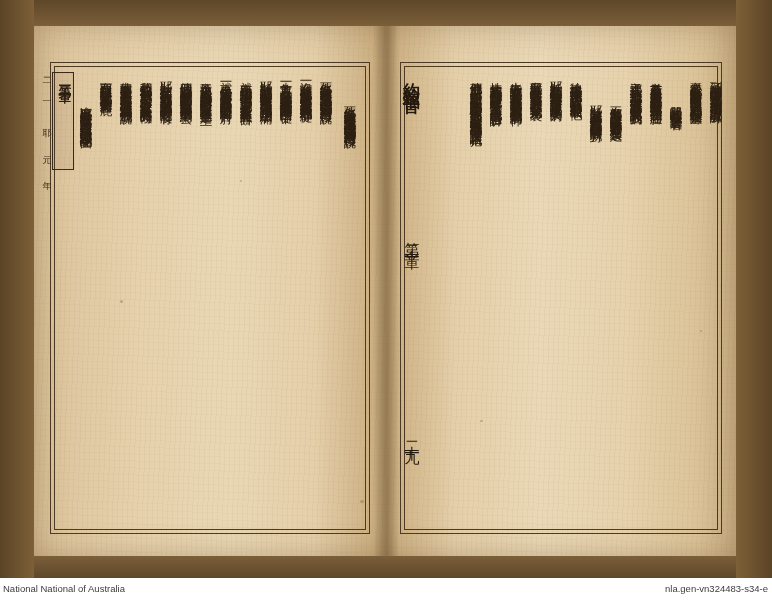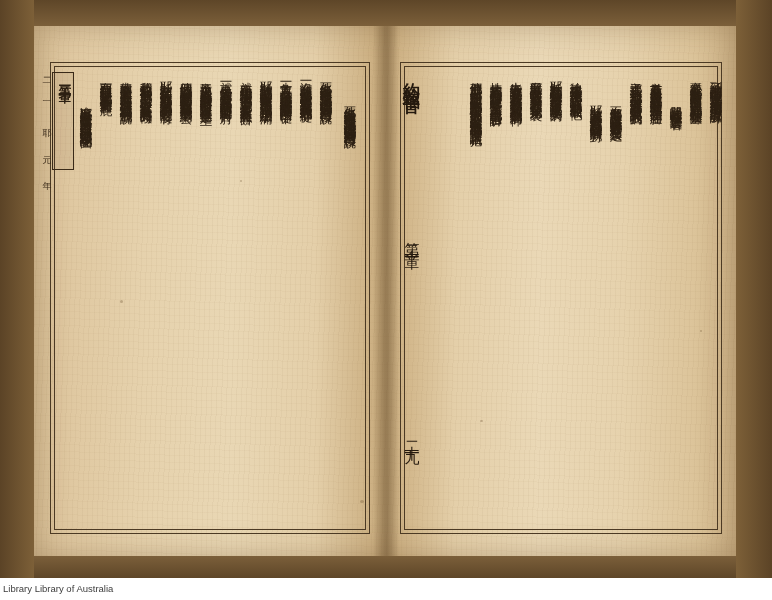--- a/index.html
+++ b/index.html
@@ -282,16 +282,17 @@
 
     <div class="speck" style="left:120px; top:300px; width:3px; height:3px;"></div>
     <div class="speck" style="left:240px; top:180px; width:2px; height:2px;"></div>
     <div class="speck" style="left:480px; top:420px; width:3px; height:2px;"></div>
     <div class="speck" style="left:620px; top:140px; width:2px; height:2px;"></div>
     <div class="speck" style="left:360px; top:500px; width:4px; height:3px;"></div>
     <div class="speck" style="left:700px; top:330px; width:2px; height:2px;"></div>
   </div>
 
   <div id="caption">
-    <span id="caption-left">Library Library of Australia</span>
+    <span id="caption-left">National National of Australia</span>
+    <span id="caption-right">nla.gen-vn324483-s34-e</span>
   </div>
 
 </div>
 
 </body></html>

